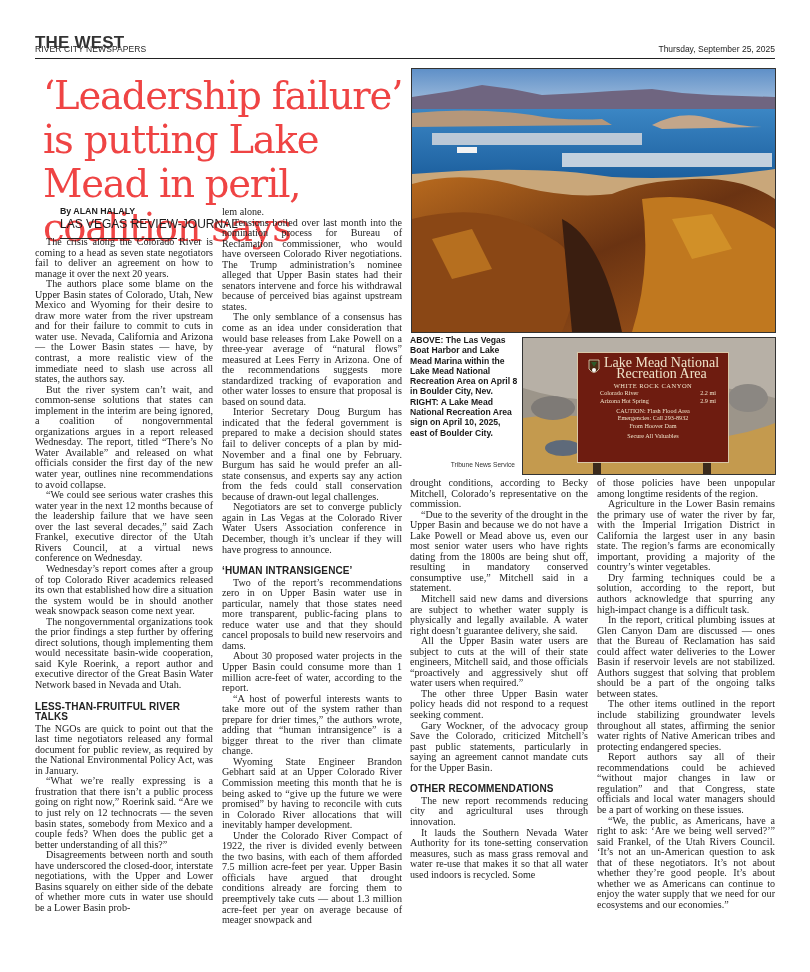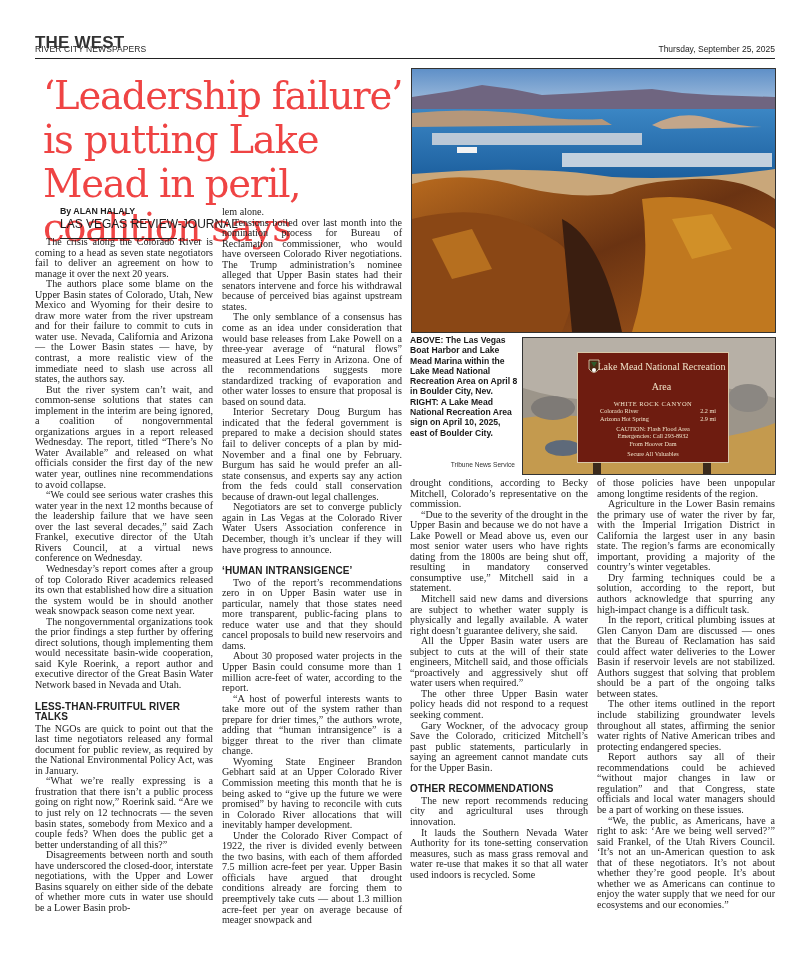--- a/index.html
+++ b/index.html
@@ -28,21 +28,21 @@
   .col3 { left:410px; top:478px; width:178px; }
   .col4 { left:597px; top:478px; width:178px; }
 
   .photo-main { position:absolute; left:411px; top:68px; width:363px; height:263px; overflow:hidden; border:1px solid #333; }
   .photo-sign { position:absolute; left:522px; top:337px; width:252px; height:136px; overflow:hidden; border:1px solid #333; }
 
   .caption { position:absolute; left:410px; top:335px; width:108px; font-family:"Liberation Sans","DejaVu Sans",sans-serif; font-size:8.6px; line-height:10.3px; font-weight:bold; color:#1a1a1a; }
   .credit { position:absolute; left:440px; top:461px; width:75px; text-align:right; font-family:"Liberation Sans","DejaVu Sans",sans-serif; font-size:6.6px; color:#333; }
 
   .sign-board { position:absolute; left:54px; top:14px; width:150px; height:109px; background:#6e1c10; border:1.5px solid #d9c7a8; font-family:"Liberation Serif","DejaVu Serif",serif; color:#efe2c8; text-align:center; }
-  .sign-title { font-size:10px; line-height:20px; margin-top:4px; padding-left:17px; }
+  .sign-title { font-size:14px; line-height:11px; margin-top:4px; padding-left:17px; }
   .sign-sub { font-size:6.5px; margin-top:3px; letter-spacing:0.5px; }
   .sign-row { display:flex; justify-content:space-between; font-size:6.2px; padding:0 12px 0 22px; line-height:7.5px; }
   .sign-caution { font-size:6.2px; line-height:7.4px; margin-top:3px; }
   .sign-secure { font-size:6.2px; margin-top:3px; }
   .sign-logo { position:absolute; left:10px; top:6px; width:12px; height:17px; }
 </style>
 </head>
 <body>
 
 <div class="masthead">

